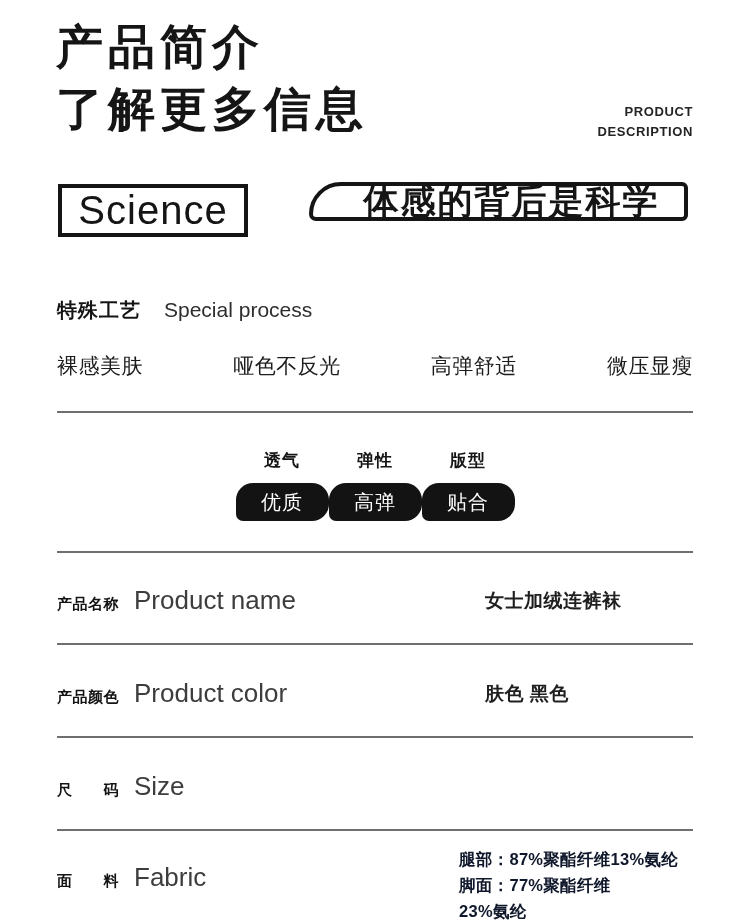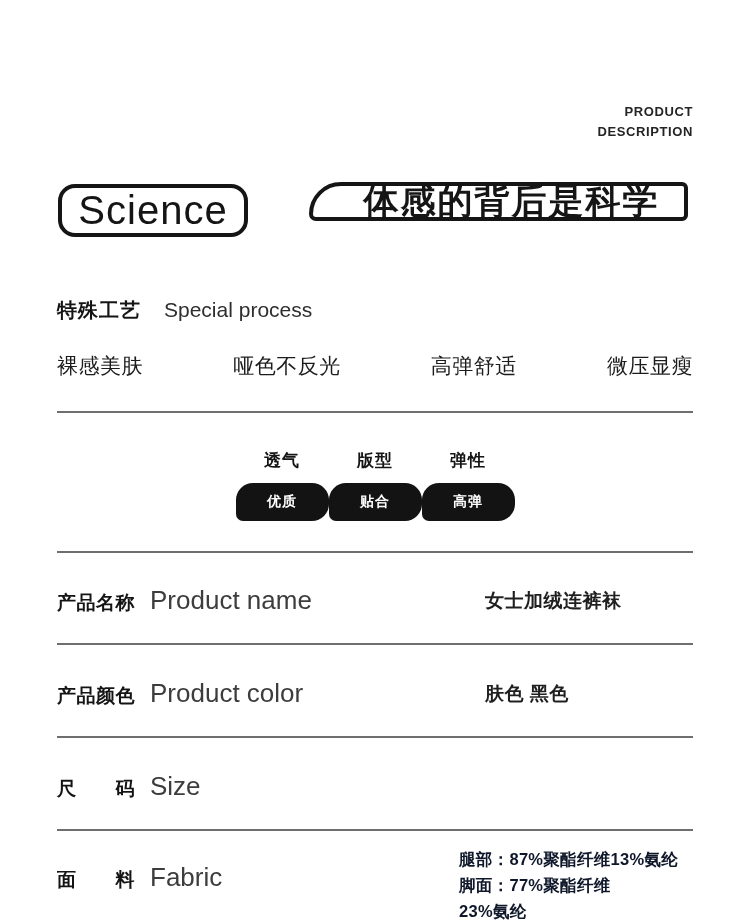--- a/index.html
+++ b/index.html
@@ -15,21 +15,21 @@
     letter-spacing:5px;color:#151515;white-space:nowrap;
   }
   .eyebrow{
     position:absolute;right:57px;top:102px;text-align:right;
     font-size:13px;line-height:1.55;font-weight:700;
     letter-spacing:0.6px;color:#242424;
   }
   
   .science-box{
     position:absolute;left:58px;top:184px;width:190px;height:53px;
-    box-sizing:border-box;border:4px solid #151515;border-radius:17px;
+    box-sizing:border-box;border:4px solid #151515;border-radius:0;
     display:flex;align-items:center;justify-content:center;
     font-size:40px;letter-spacing:1px;color:#151515;
   }
   .science-banner{
     position:absolute;left:309px;top:182px;width:379px;height:39px;
     box-sizing:border-box;border:4px solid #151515;
     border-radius:55px 10px 10px 12px;
     display:flex;align-items:center;justify-content:center;
     padding-left:26px;font-size:35px;font-weight:700;
     letter-spacing:2px;color:#151515;white-space:nowrap;
@@ -48,43 +48,47 @@
   .d1{top:411px}.d2{top:551px}.d3{top:643px}.d4{top:736px}.d5{top:829px}
   
   .attrs{position:absolute;left:57px;top:449px;width:636px;display:flex;justify-content:center;}
   .attr{display:flex;flex-direction:column;align-items:center;}
   .attr-label{font-size:17px;font-weight:700;letter-spacing:1px;color:#151515;}
   .attr-badge{
     margin-top:11px;width:93px;height:38px;
     background:var(--badge-bg,#131313);color:var(--badge-text,#ffffff);
     border-radius:17px 17px 17px 7px;
     display:flex;align-items:center;justify-content:center;
-    font-size:14px;font-weight:700;letter-spacing:1px;
+    font-size:20px;font-weight:400;letter-spacing:1px;
   }
   
   .spec-label{position:absolute;left:57px;display:flex;align-items:baseline;white-space:nowrap;}
-  .spec-zh{font-size:19px;font-weight:800;letter-spacing:0.5px;color:#141414;}
+  .spec-zh{font-size:15px;font-weight:800;letter-spacing:0.5px;color:#141414;}
   .spec-en{font-size:26px;color:#3d3d3d;margin-left:15px;}
   .s1{top:585px}.s2{top:678px}.s3{top:771px}.s4{top:862px}
   .spec-value{
     position:absolute;left:485px;font-size:19px;font-weight:600;
     color:#1f1f1f;letter-spacing:0.5px;white-space:nowrap;
   }
   .v1{top:588px}.v2{top:681px}
   .fabric-value{
     position:absolute;left:459px;top:846px;
     font-size:16.5px;line-height:26px;font-weight:700;color:#0f172a;
     letter-spacing:0.3px;white-space:nowrap;
   }
 </style>
 </head>
 <body>
 
 <div class="page">
 
+  <div class="title">
+    <div>产品简介</div>
+    <div>了解更多信息</div>
+  </div>
   <div class="eyebrow">
     <div>PRODUCT</div>
     <div>DESCRIPTION</div>
   </div>
 
   <div class="science-box">
     <span>Science</span>
   </div>
   <div class="science-banner">
     <span>体感的背后是科学</span>
@@ -102,26 +106,26 @@
   </div>
 
   <div class="divider d1"></div>
 
   <div class="attrs">
     <div class="attr">
       <span class="attr-label">透气</span>
       <span class="attr-badge">优质</span>
     </div>
     <div class="attr">
+      <span class="attr-label">弹性</span>
+      <span class="attr-badge">高弹</span>
+    </div>
+    <div class="attr">
       <span class="attr-label">版型</span>
       <span class="attr-badge">贴合</span>
-    </div>
-    <div class="attr">
-      <span class="attr-label">弹性</span>
-      <span class="attr-badge">高弹</span>
     </div>
   </div>
 
   <div class="divider d2"></div>
 
   <div class="spec-label s1">
     <span class="spec-zh">产品名称</span>
     <span class="spec-en">Product name</span>
   </div>
   <div class="spec-value v1">女士加绒连裤袜</div>

